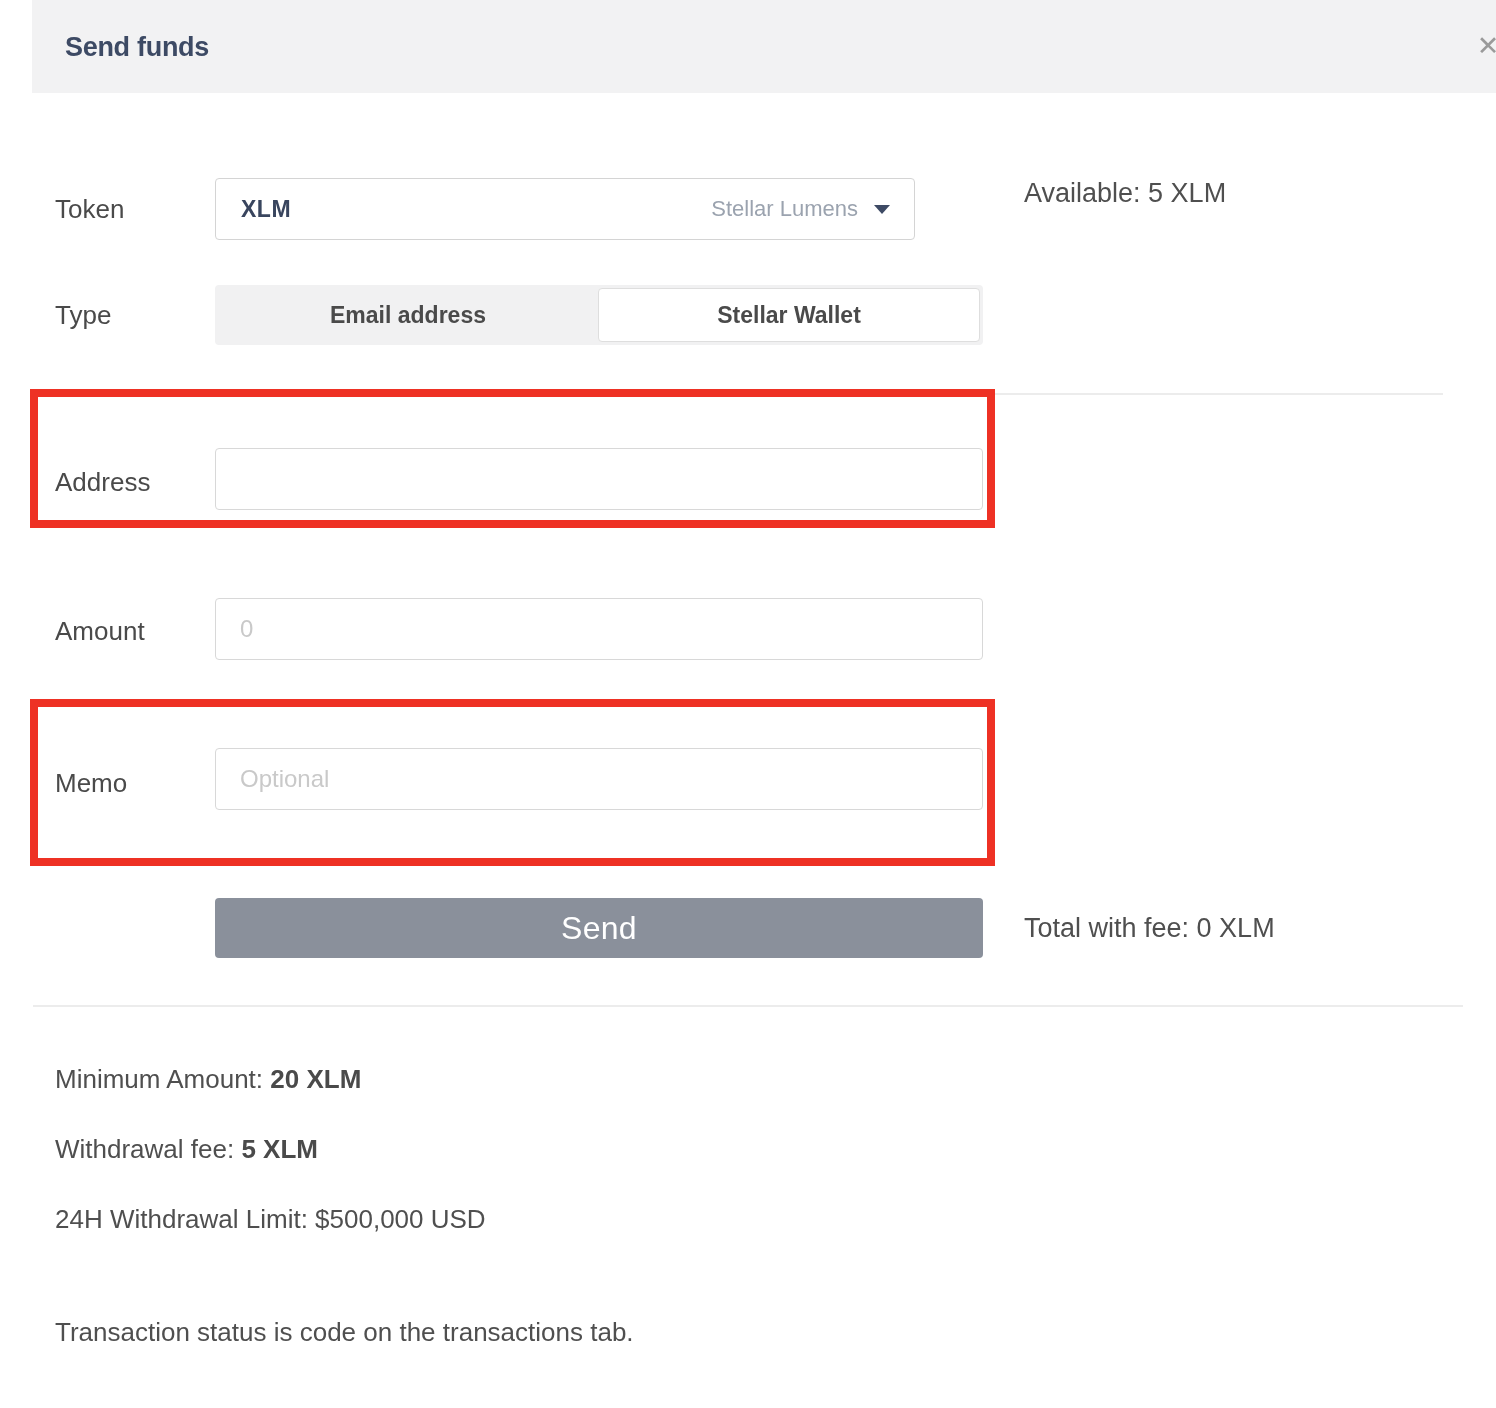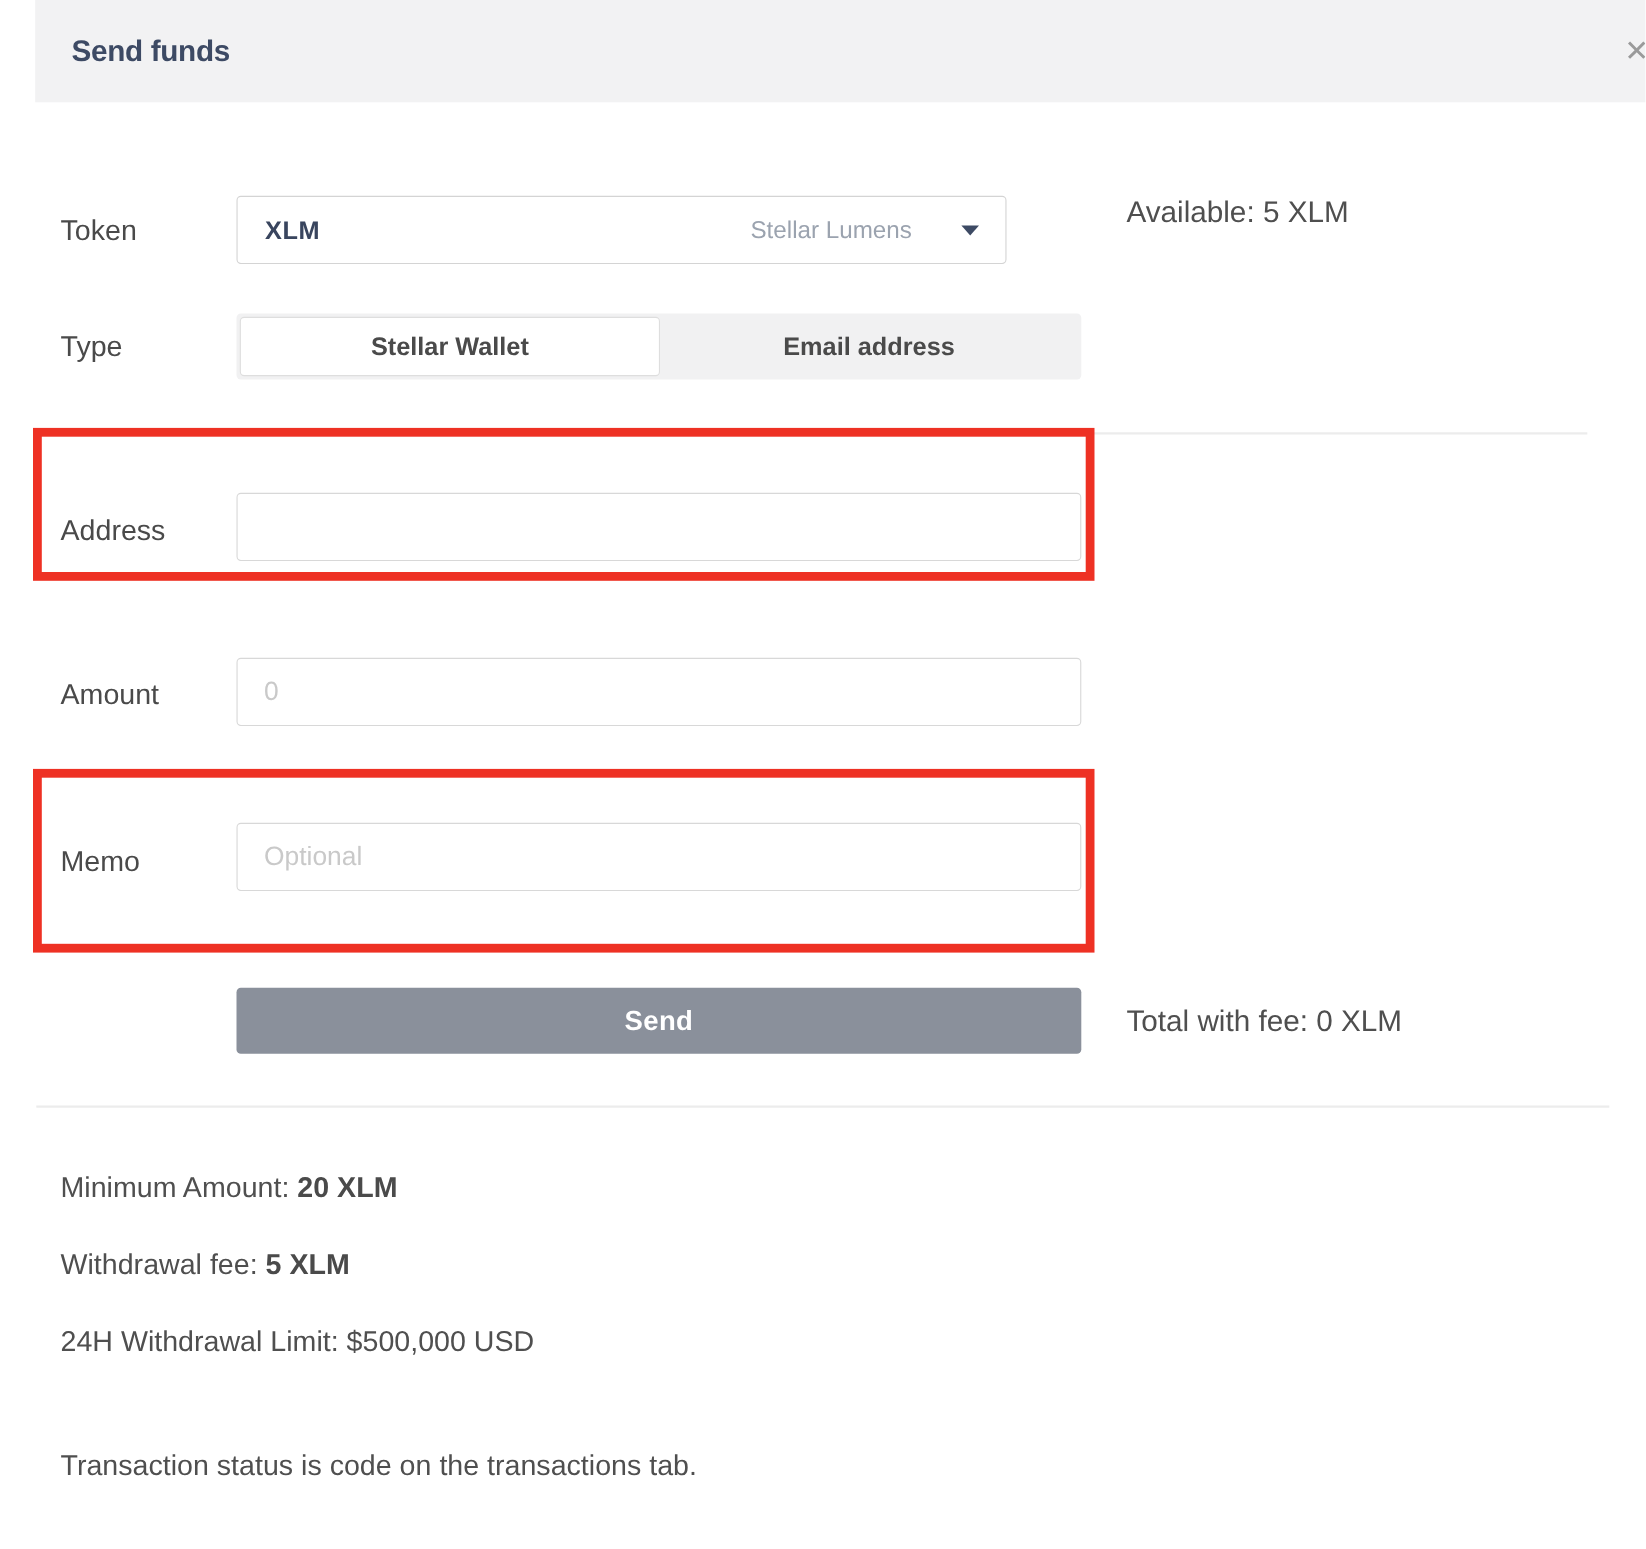--- a/index.html
+++ b/index.html
@@ -17,21 +17,21 @@
   .close-btn span { font-size:27px; color:#9a9a9a; line-height:1; }
 
   
   .field-label { position:absolute; left:55px; font-size:26px; color:#4a4a4a; line-height:30px; }
 
   
   .token-select { position:absolute; left:215px; top:178px; width:700px; height:62px;
     background:#fff; border:1px solid #d4d4d4; border-radius:4px;
     display:flex; align-items:center; cursor:pointer; }
   .token-symbol { margin-left:25px; font-size:23px; font-weight:700; color:#39455e; letter-spacing:0.5px; }
-  .token-right { margin-left:auto; margin-right:24px; display:flex; align-items:center; gap:45px; }
+  .token-right { margin-left:auto; margin-right:24px; display:flex; align-items:center; gap:16px; }
   .token-fullname { font-size:22px; color:#9ba3af; }
   .caret-down { width:0; height:0; border-left:8px solid transparent;
     border-right:8px solid transparent; border-top:9px solid #3d4a64; }
 
   .side-text { position:absolute; left:1024px; font-size:27px; color:#4f4f4f; line-height:32px; }
 
   
   .segmented { position:absolute; left:215px; top:285px; width:768px; height:60px;
     background:#f1f1f2; border-radius:4px; display:flex; padding:3px; }
   .segment { flex:1; display:flex; align-items:center; justify-content:center;
@@ -49,21 +49,21 @@
     padding:0 24px; font-size:24px; color:#4a4a4a; outline:none;
     font-family:"Liberation Sans", sans-serif; }
   .text-input::placeholder { color:#c9c9c9; opacity:1; }
   .input-address { top:448px; }
   .input-amount  { top:598px; }
   .input-memo    { top:748px; }
 
   
   .send-btn { position:absolute; left:215px; top:898px; width:768px; height:60px;
     background:#8a909b; border:none; border-radius:4px; color:#ffffff;
-    font-size:25px; font-weight:700; letter-spacing:0.3px; cursor:pointer;
+    font-size:32px; font-weight:400; letter-spacing:0.3px; cursor:pointer;
     font-family:"Liberation Sans", sans-serif; }
 
   
   .info-line { position:absolute; left:55px; font-size:26px; color:#4f4f4f; line-height:32px; }
   .info-line b { font-weight:700; color:#4a4a4a; }
 
   
   .annotation { position:absolute; border:8px solid #ee3124; pointer-events:none; z-index:5; }
   .annotation-address { left:30px; top:389px; width:965px; height:139px; }
   .annotation-memo    { left:30px; top:699px; width:965px; height:167px; }
@@ -85,22 +85,22 @@
     <span class="token-symbol">XLM</span>
     <span class="token-right">
       <span class="token-fullname">Stellar Lumens</span>
       <span class="caret-down"></span>
     </span>
   </div>
   <div class="side-text" style="top:177px;">Available: 5 XLM</div>
 
   <div class="field-label" style="top:300px;">Type</div>
   <div class="segmented">
+    <div class="segment">Email address</div>
     <div class="segment selected">Stellar Wallet</div>
-    <div class="segment">Email address</div>
   </div>
 
   <div class="divider divider-top"></div>
   <div class="divider divider-bottom"></div>
 
   <div class="field-label" style="top:467px;">Address</div>
   <input class="text-input input-address" type="text" placeholder="" style="">
 
   <div class="field-label" style="top:616px;">Amount</div>
   <input class="text-input input-amount" type="text" placeholder="0" style="">

